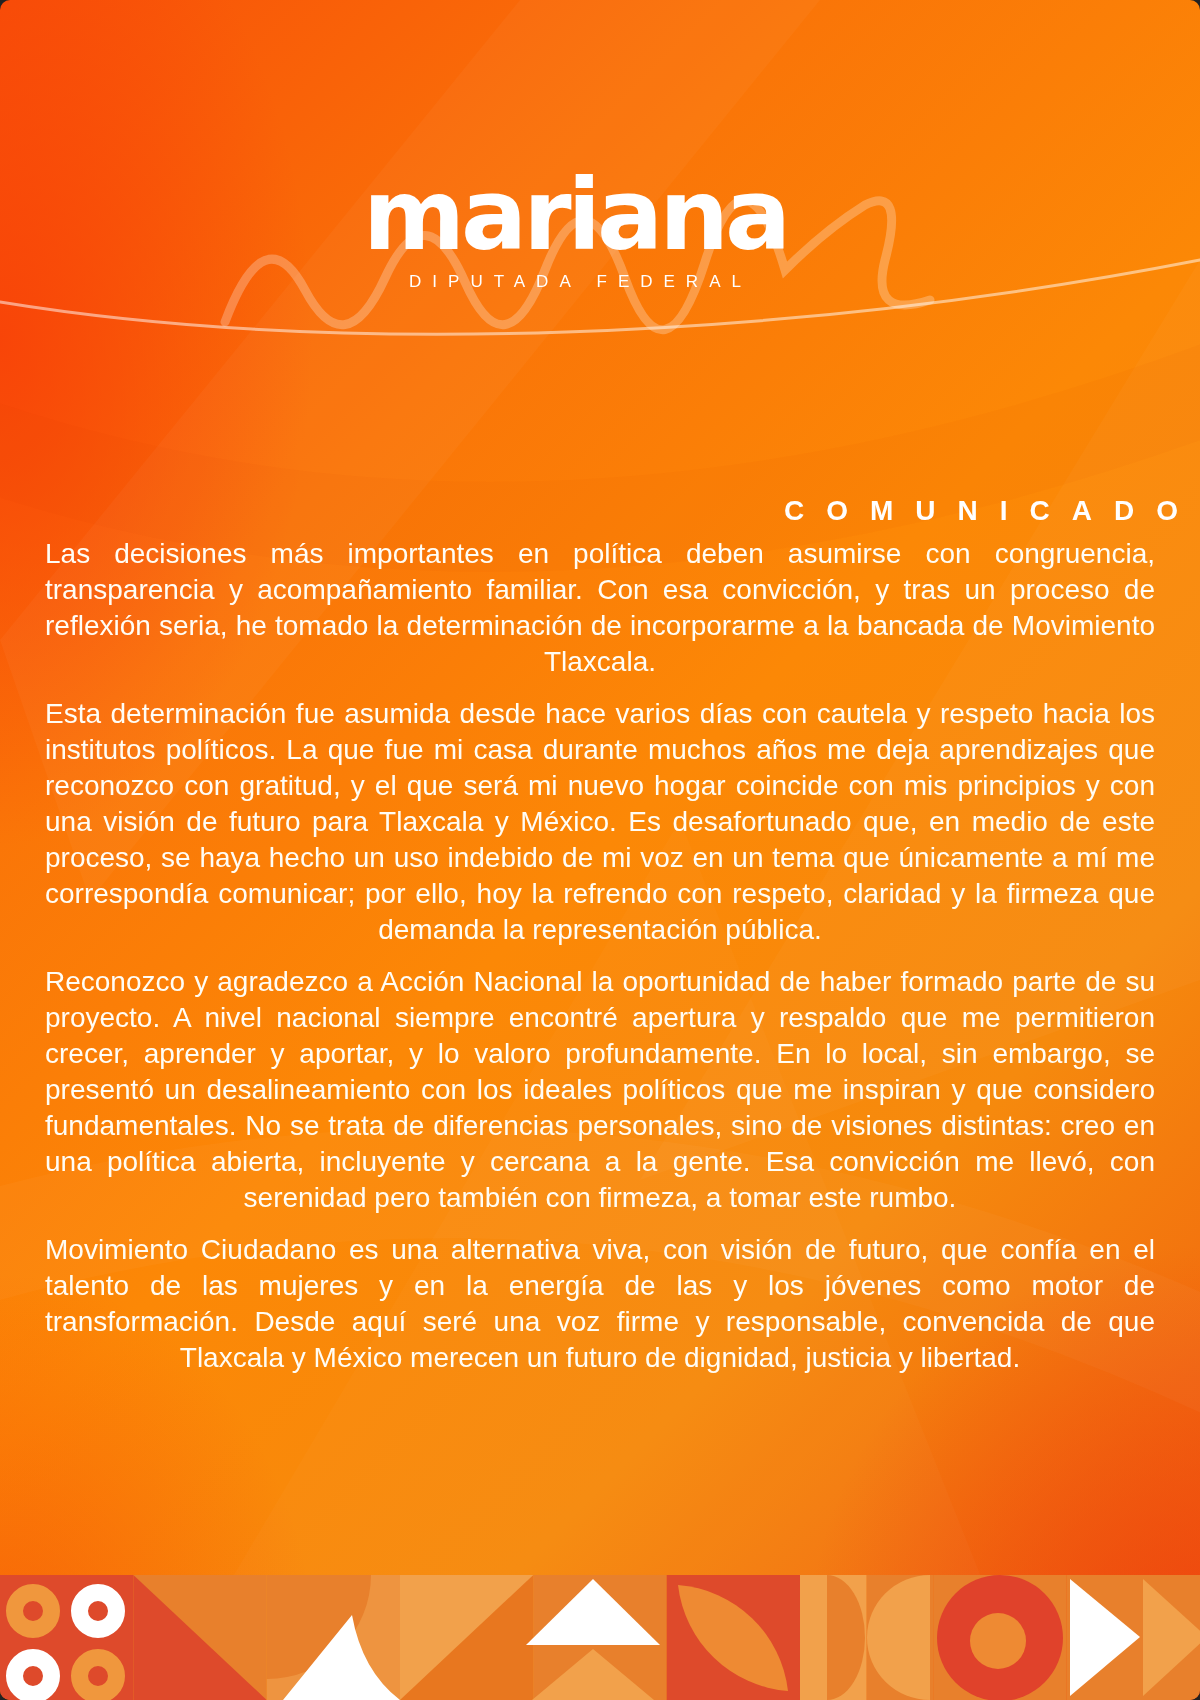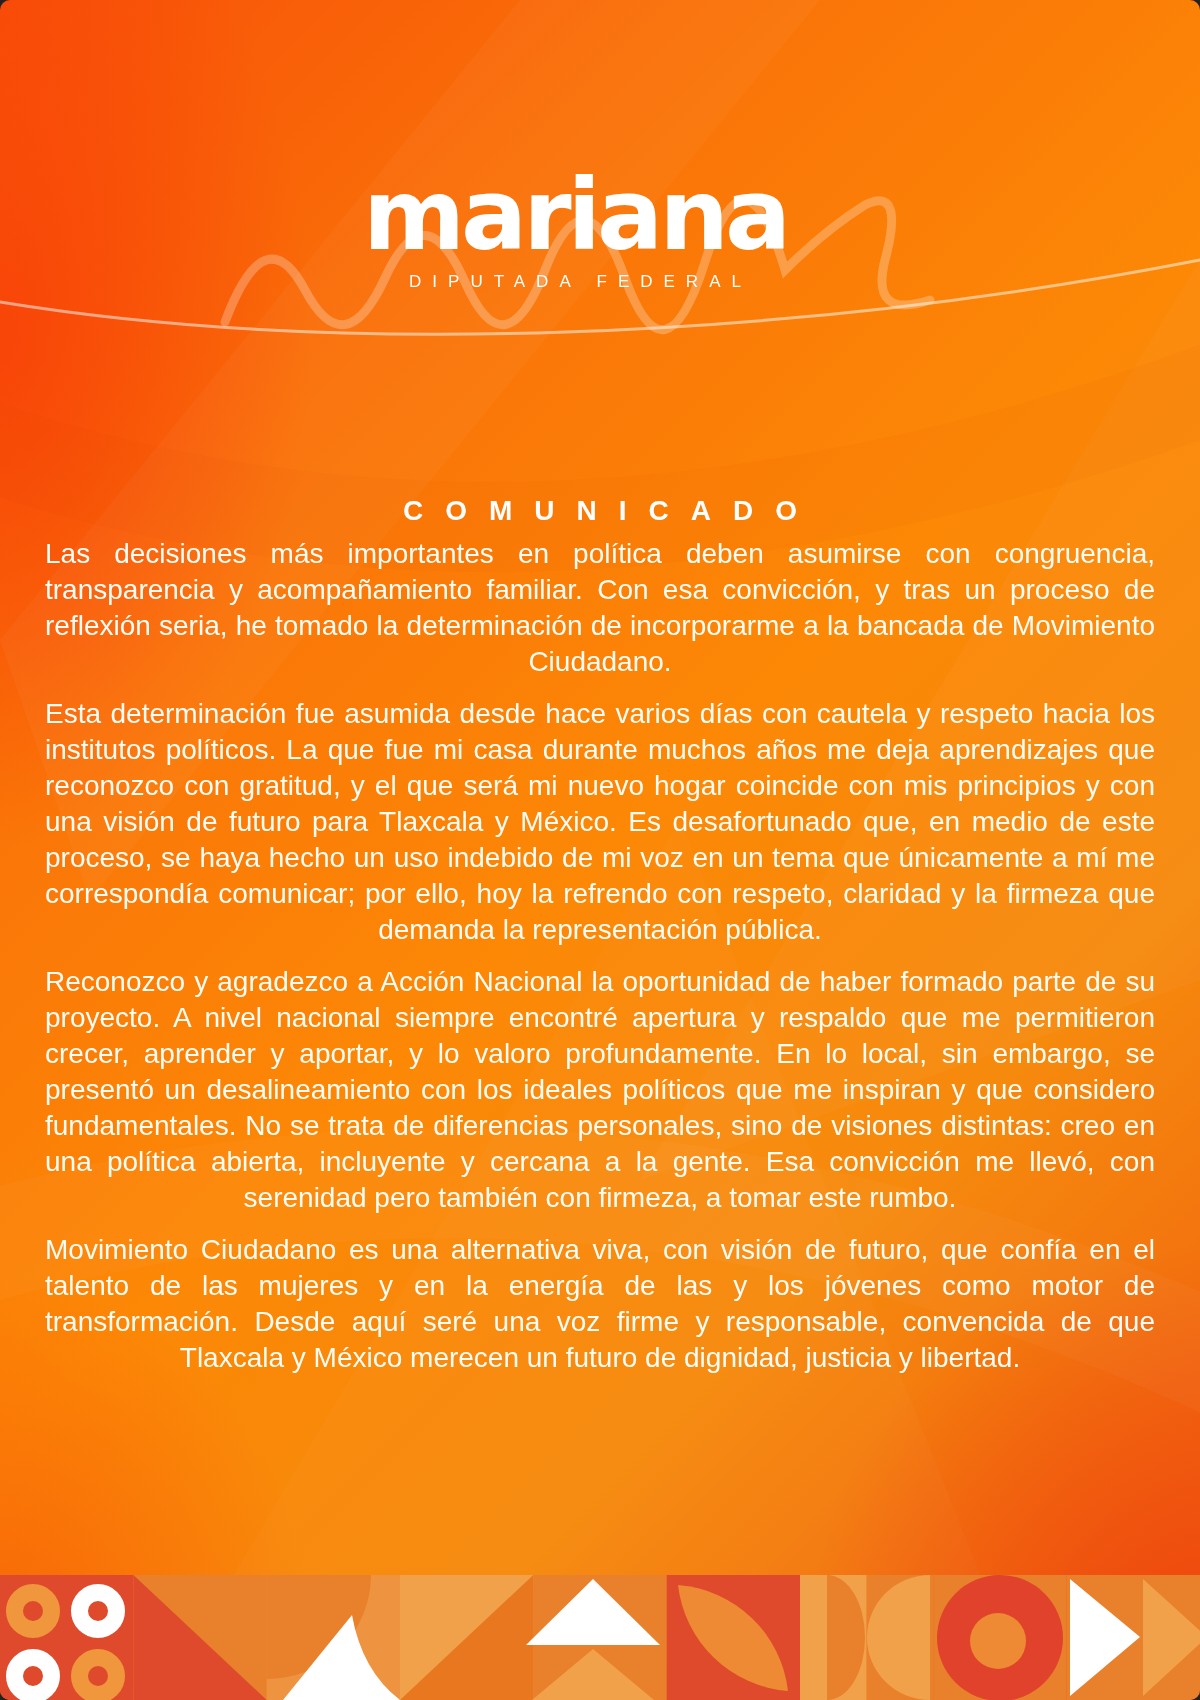--- a/index.html
+++ b/index.html
@@ -15,21 +15,21 @@
   }
   .texture{position:absolute;inset:0;pointer-events:none;}
   .logo-block{position:absolute;top:166px;left:0;width:100%;text-align:center;color:#fff;transform:translateX(-25px);}
   .wordmark{
     font-family:"DejaVu Sans",sans-serif;font-weight:700;font-size:98px;line-height:1;
     letter-spacing:-4px;color:#fff;
   }
   .logo-subtitle{margin-top:8px;font-size:17px;font-weight:400;letter-spacing:11px;text-indent:11px;color:#fff;}
   .logo-art{position:absolute;top:0;left:0;pointer-events:none;}
   .heading{
-    position:absolute;top:476px;left:0;width:100%;text-align:center;color:#fff;
+    position:absolute;top:476px;left:0;width:100%;text-align:right;color:#fff;
     font-size:28px;font-weight:700;letter-spacing:22px;text-indent:22px;
   }
   .body-text{
     position:absolute;top:536px;left:45px;right:45px;color:#fffdf6;
     font-size:28px;line-height:36px;font-weight:400;
   }
   .body-text p{margin:0 0 16px;text-align:justify;text-align-last:center;}
   .footer-band{position:absolute;left:0;bottom:0;display:block;}
 </style>
 </head>
@@ -52,21 +52,21 @@
   </svg>
 
   <header class="logo-block">
     <div class="wordmark">mariana</div>
     <div class="logo-subtitle">DIPUTADA FEDERAL</div>
   </header>
 
   <h1 class="heading">COMUNICADO</h1>
 
   <main class="body-text">
-    <p>Las decisiones más importantes en política deben asumirse con congruencia, transparencia y acompañamiento familiar. Con esa convicción, y tras un proceso de reflexión seria, he tomado la determinación de incorporarme a la bancada de Movimiento Ciudadano.</p>
+    <p>Las decisiones más importantes en política deben asumirse con congruencia, transparencia y acompañamiento familiar. Con esa convicción, y tras un proceso de reflexión seria, he tomado la determinación de incorporarme a la bancada de Movimiento Tlaxcala.</p>
     <p>Esta determinación fue asumida desde hace varios días con cautela y respeto hacia los institutos políticos. La que fue mi casa durante muchos años me deja aprendizajes que reconozco con gratitud, y el que será mi nuevo hogar coincide con mis principios y con una visión de futuro para Tlaxcala y México. Es desafortunado que, en medio de este proceso, se haya hecho un uso indebido de mi voz en un tema que únicamente a mí me correspondía comunicar; por ello, hoy la refrendo con respeto, claridad y la firmeza que demanda la representación pública.</p>
     <p>Reconozco y agradezco a Acción Nacional la oportunidad de haber formado parte de su proyecto. A nivel nacional siempre encontré apertura y respaldo que me permitieron crecer, aprender y aportar, y lo valoro profundamente. En lo local, sin embargo, se presentó un desalineamiento con los ideales políticos que me inspiran y que considero fundamentales. No se trata de diferencias personales, sino de visiones distintas: creo en una política abierta, incluyente y cercana a la gente. Esa convicción me llevó, con serenidad pero también con firmeza, a tomar este rumbo.</p>
     <p>Movimiento Ciudadano es una alternativa viva, con visión de futuro, que confía en el talento de las mujeres y en la energía de las y los jóvenes como motor de transformación. Desde aquí seré una voz firme y responsable, convencida de que Tlaxcala y México merecen un futuro de dignidad, justicia y libertad.</p>
   </main>
 
   <svg class="footer-band" width="1200" height="125" viewBox="0 0 1200 125" preserveAspectRatio="none" aria-hidden="true">
 
     <g>
       <rect x="0" y="0" width="133.4" height="125" fill="#DE4A2B"></rect>
       <circle cx="33" cy="36" r="18.5" fill="none" stroke="#F0973D" stroke-width="17"></circle>

